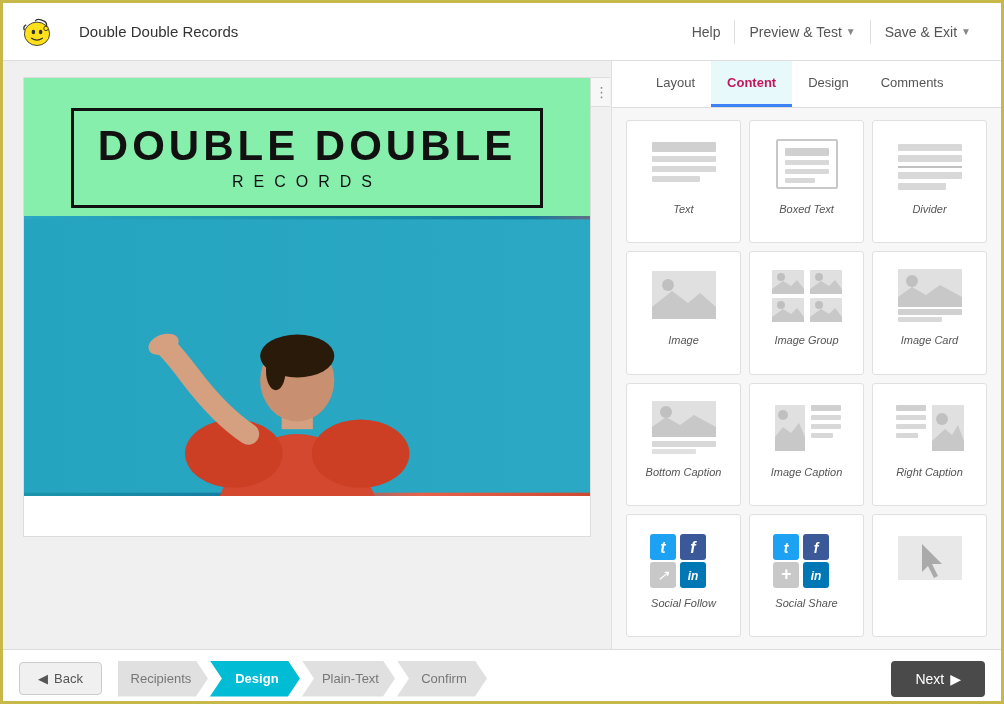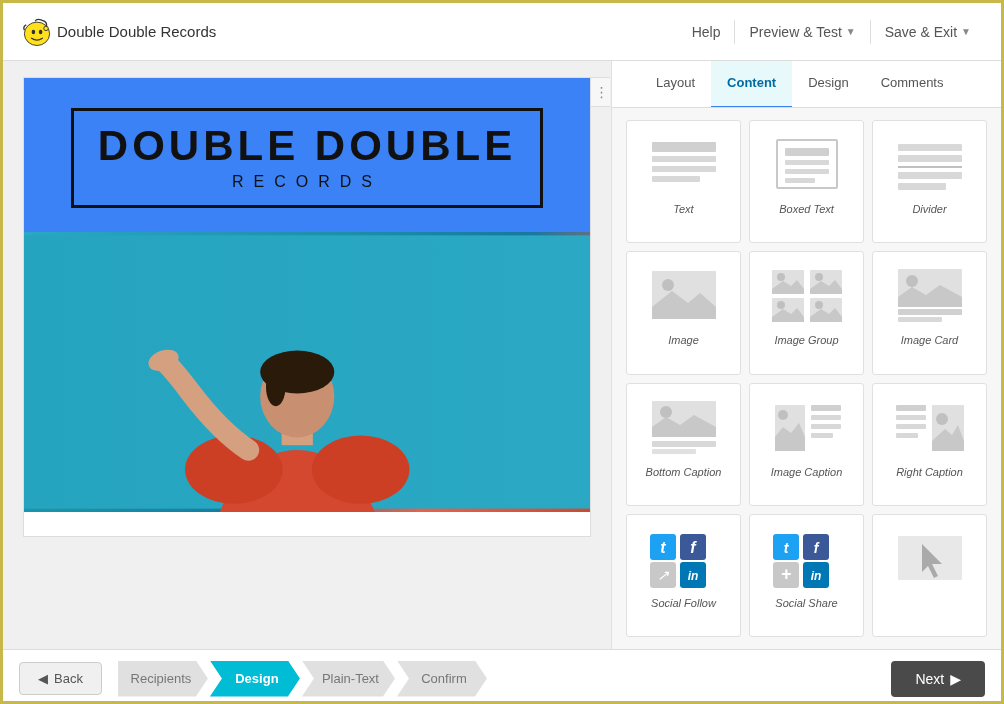--- a/index.html
+++ b/index.html
@@ -17,21 +17,21 @@
       display: flex;
       align-items: center;
       background: #fff;
       border-bottom: 1px solid #ddd;
       height: 58px;
       padding: 0 16px;
     }
     .top-nav .logo {
       display: flex;
       align-items: center;
-      gap: 2px;
+      gap: 24px;
     }
     .mailchimp-logo {
       width: 36px;
       height: 36px;
     }
     .app-title {
       font-size: 15px;
       font-weight: 500;
       color: #333;
     }
@@ -81,23 +81,23 @@
     }
     .email-canvas {
       background: #fff;
       width: 100%;
       max-width: 580px;
       min-height: 460px;
       border: 1px solid #ddd;
       overflow: hidden;
     }
     .canvas-logo-section {
-      padding: 30px 40px 24px;
+      padding: 30px 40px 8px;
       text-align: center;
-      background: #3b82f6;
+      background: #86efac;
     }
     .canvas-logo-box {
       display: inline-block;
       border: 3px solid #111;
       padding: 14px 24px;
       text-align: center;
     }
     .canvas-logo-title {
       font-size: 42px;
       font-weight: 900;
@@ -139,23 +139,23 @@
     }
     .panel-tab {
       padding: 14px 16px;
       font-size: 13px;
       color: #555;
       cursor: pointer;
       border-bottom: 3px solid transparent;
       white-space: nowrap;
     }
     .panel-tab.active {
-      color: #0369a1;
+      color: #be185d;
       font-weight: 600;
-      border-bottom: 1px solid #3b82f6;
+      border-bottom: 3px solid #3b82f6;
       background: #e8f9fb;
     }
 
     
     .content-grid {
       display: grid;
       grid-template-columns: repeat(3, 1fr);
       gap: 8px;
       padding: 12px 14px;
       overflow-y: auto;

